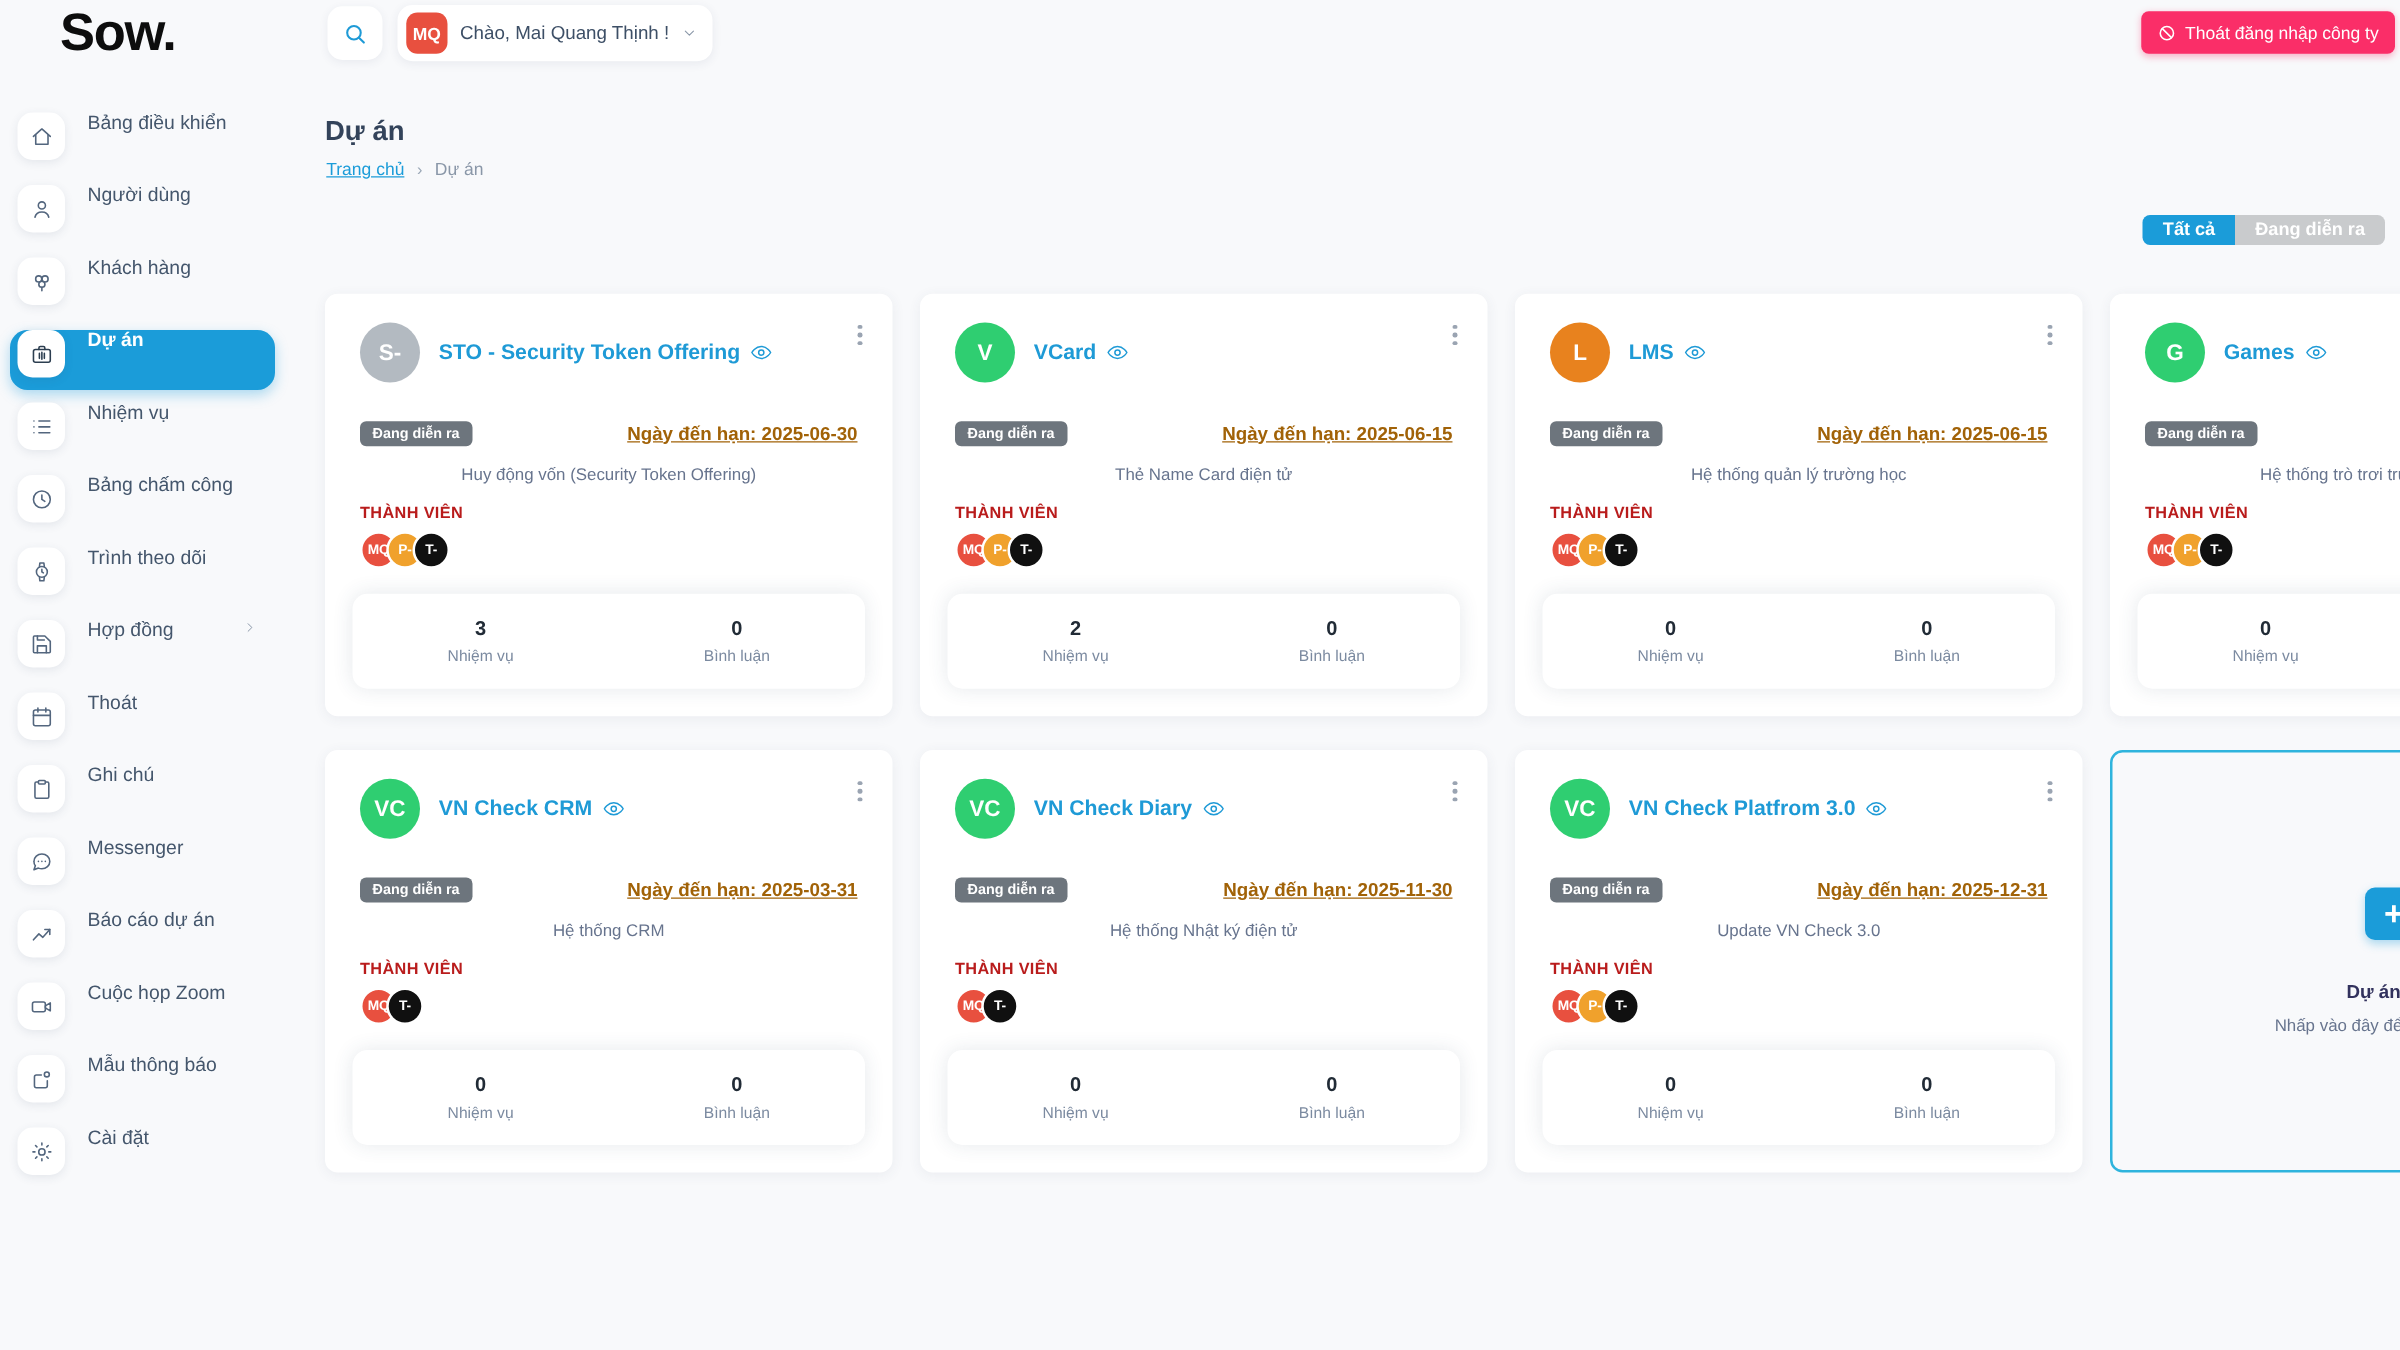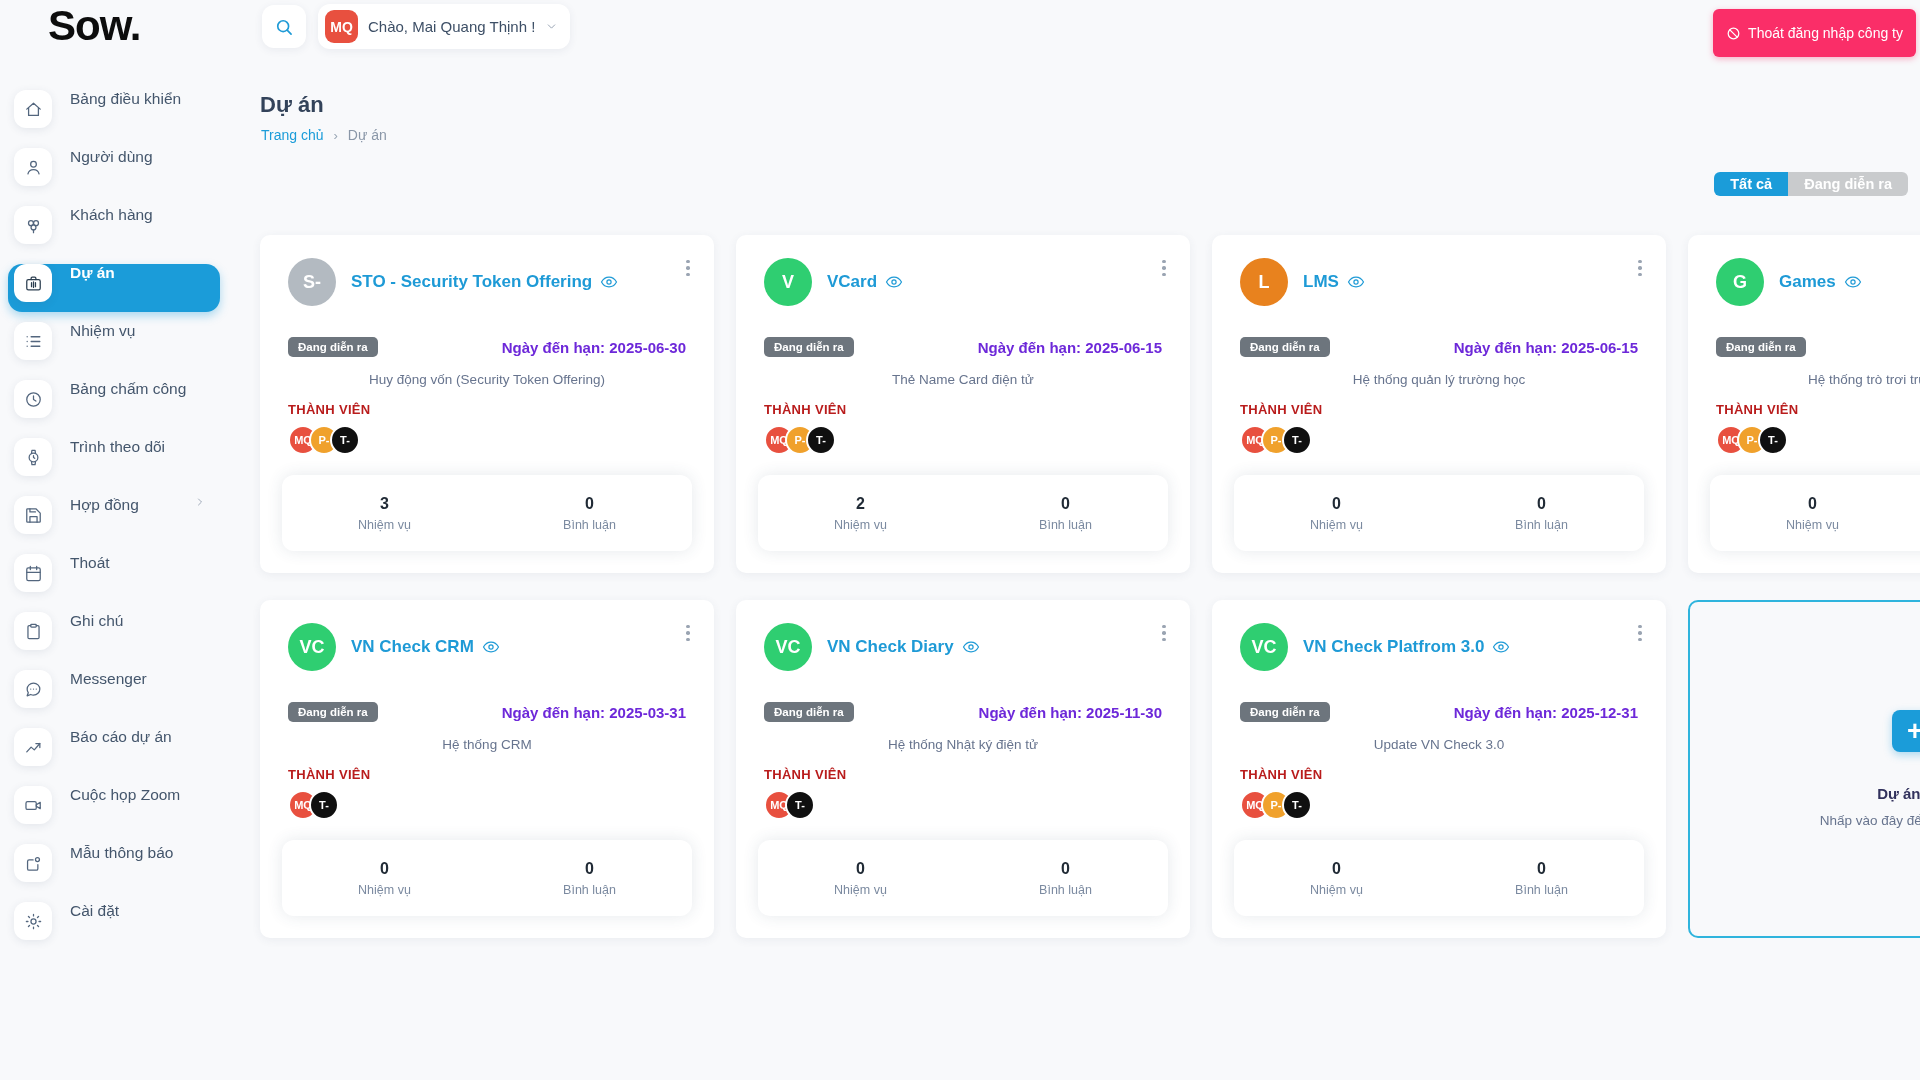--- a/index.html
+++ b/index.html
@@ -51,32 +51,32 @@
   }
   .user-chip .avatar {
     width:33px; height:33px; border-radius:9px; background:#e8503f;
     color:#fff; font-weight:bold; font-size:14px;
     display:flex; align-items:center; justify-content:center;
   }
   .user-chip .greet { margin:0 10px; font-size:15px; color:#3d4f66; white-space:nowrap; }
   .user-chip .caret { color:#8a97a8; }
   .user-chip .caret svg { width:13px; height:13px; }
   .logout-btn {
-    position:absolute; right:4px; top:9px; height:48px;
+    position:absolute; right:4px; top:9px; height:34px;
     background:#fa2e68; color:#fff; border:none; border-radius:6px;
     font-size:14px; font-family:inherit; padding:0 13px;
     display:flex; align-items:center; gap:7px; cursor:pointer;
     box-shadow:0 2px 6px rgba(250,46,104,.35);
   }
   .logout-btn svg { width:15px; height:15px; stroke-width:2; }
 
   
   .page-title { position:absolute; left:260px; top:92px; font-size:22px; font-weight:600; color:#33435a; }
   .breadcrumb { position:absolute; left:261px; top:127px; display:flex; align-items:center; gap:10px; font-size:14px; }
-  .breadcrumb .bc-home { color:#1b9cd9; cursor:pointer; }
+  .breadcrumb .bc-home { color:#1b9cd9; cursor:pointer;text-decoration:underline; }
   .breadcrumb .bc-sep { color:#9aa7b6; font-size:13px; }
   .breadcrumb .bc-cur { color:#8a97a8; }
 
   .filters { position:absolute; right:12px; top:172px; display:flex; }
   .filter-btn {
     height:24px; border:none; font-family:inherit; font-size:14.5px; font-weight:bold;
     color:#ffffff; padding:0 16px; cursor:pointer;
   }
   .filter-btn.first { border-radius:6px 0 0 6px; }
   .filter-btn.last  { border-radius:0 6px 6px 0; }
@@ -101,21 +101,21 @@
   .proj-name { margin-left:15px; font-size:17px; font-weight:bold; color:#1e9ad6; cursor:pointer; display:flex; align-items:center; gap:8px; }
   .proj-name .eye { color:#1e9ad6; }
   .proj-name .eye svg { width:18px; height:18px; }
   .card-menu { position:absolute; top:20px; right:16px; width:20px; height:26px; display:flex; flex-direction:column; align-items:center; justify-content:center; gap:3px; cursor:pointer; }
   .card-menu i { width:3.5px; height:3.5px; border-radius:50%; background:#9aa4b2; }
   .badge-row { margin-top:31px; display:flex; align-items:center; justify-content:space-between; }
   .status-badge {
     background:#6d757d; color:#ffffff; font-size:11.5px; font-weight:bold;
     padding:4px 10px; border-radius:5px; white-space:nowrap;
   }
-  .due { font-size:15px; font-weight:bold; color:#6d28d9; white-space:nowrap; }
+  .due { font-size:15px; font-weight:bold; color:#a16207; white-space:nowrap;text-decoration:underline; }
   .proj-desc { margin-top:15px; font-size:13.5px; color:#67748e; white-space:nowrap;text-align:center; }
   .members-label { margin-top:15px; font-size:13px; font-weight:600; color:#b91c1c; letter-spacing:.3px; }
   .members-row { margin-top:8px; display:flex; }
   .m-avatar {
     width:30px; height:30px; border-radius:50%; border:2px solid #ffffff;
     color:#fff; font-weight:bold; font-size:11px;
     display:flex; align-items:center; justify-content:center;
   }
   .m-avatar + .m-avatar { margin-left:-9px; }
   .stats {

